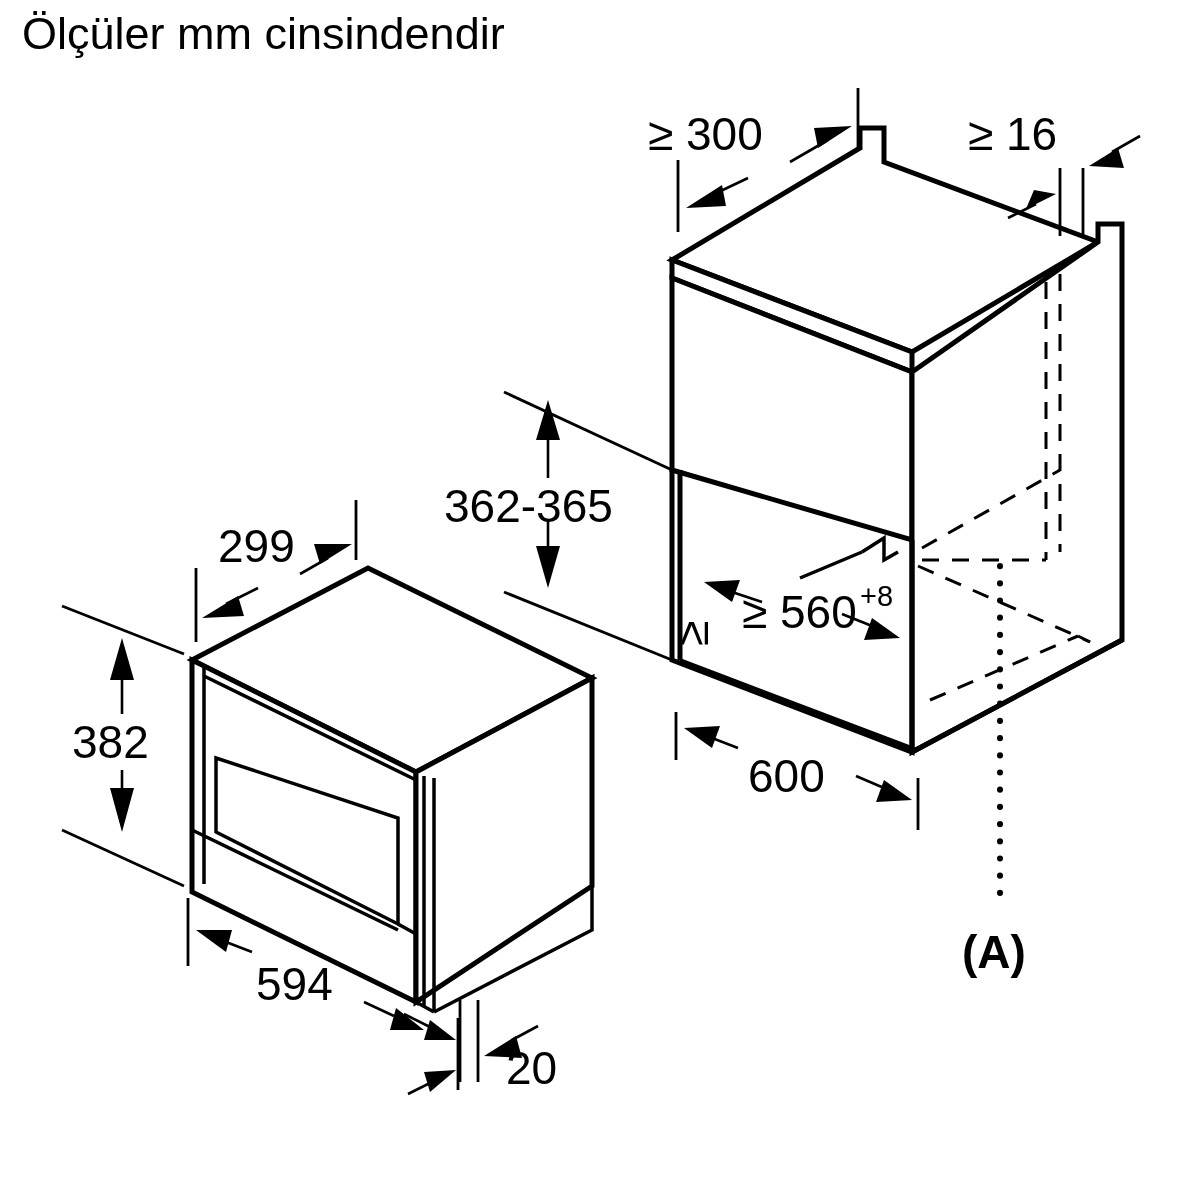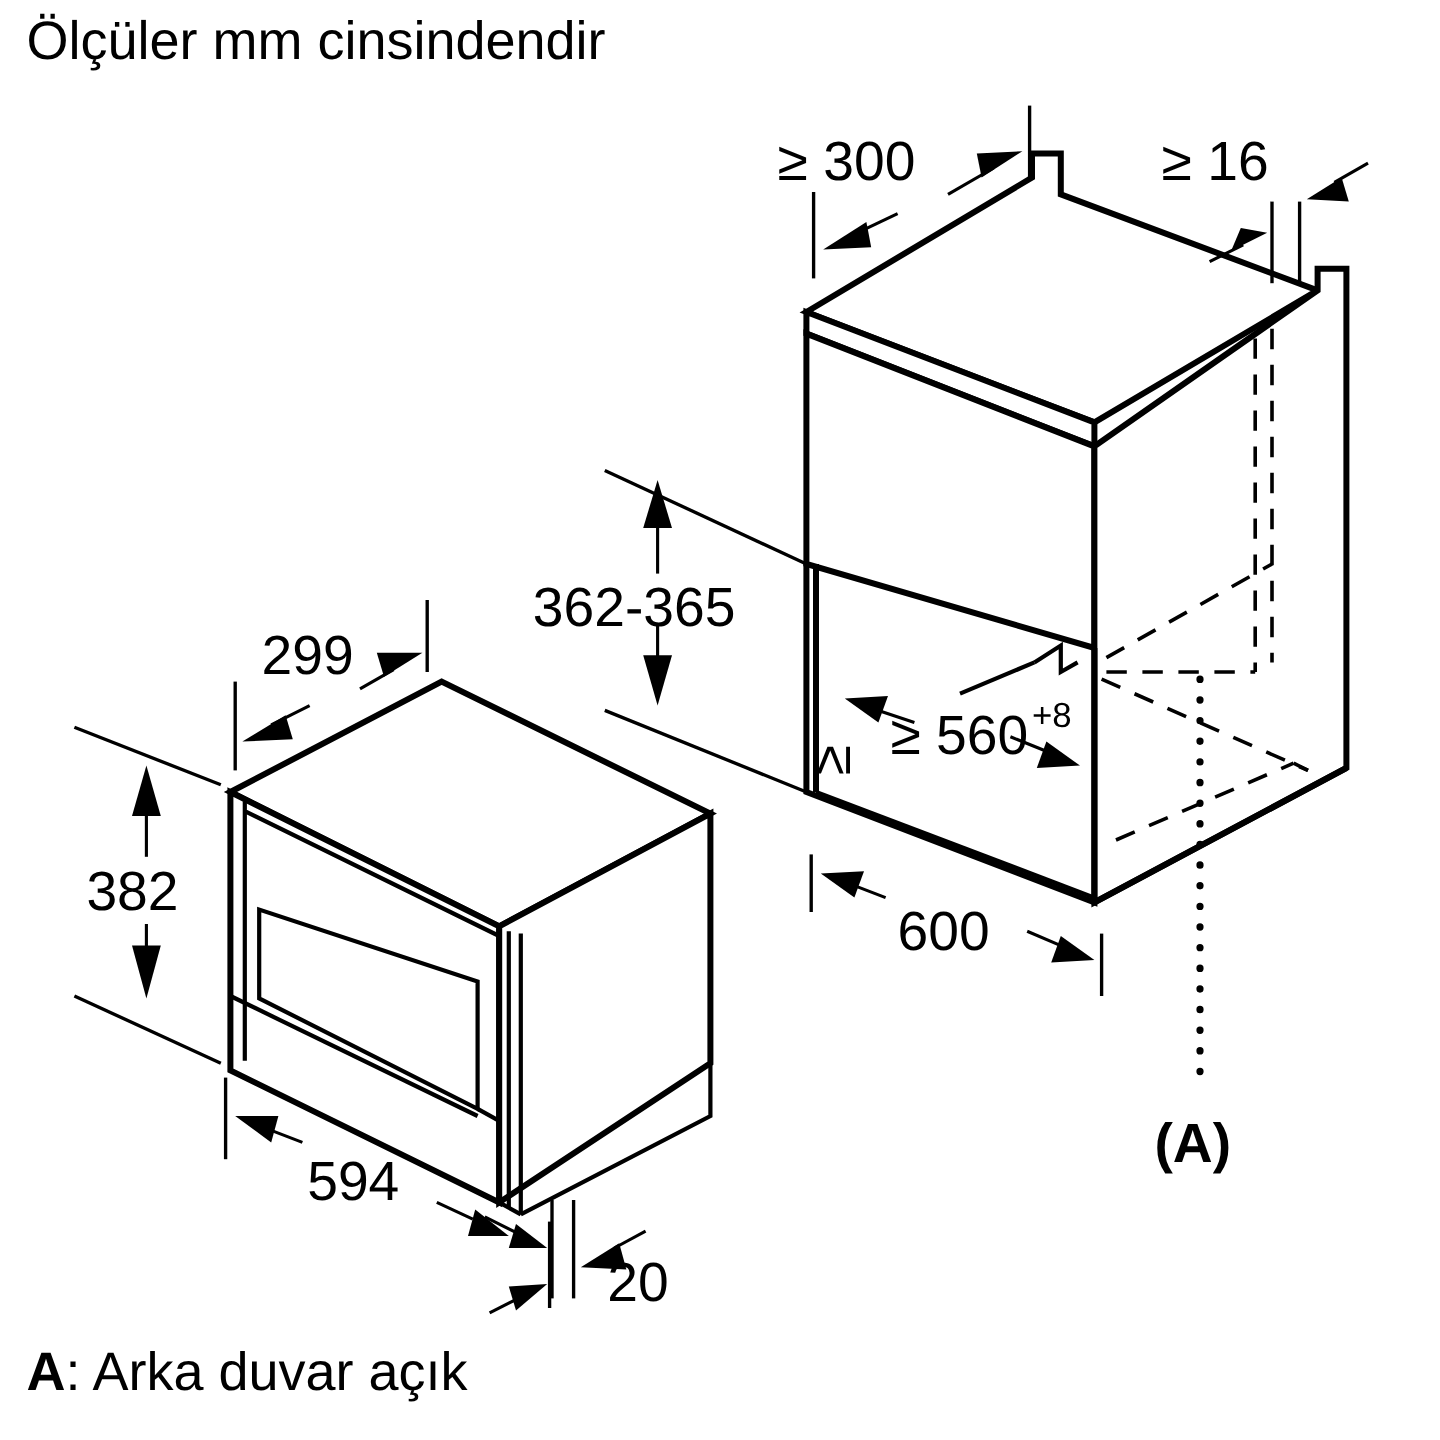--- a/index.html
+++ b/index.html
@@ -329,17 +329,14 @@
       <path class="dimline" d="M 408,1094 L 432,1082"></path>
       <path class="arrowfill" d="M 456,1070 L 424,1072 L 430,1092 Z"></path>
 
       <path class="dimline" d="M 538,1026 L 512,1040"></path>
       <path class="arrowfill" d="M 484,1056 L 516,1036 L 522,1058 Z"></path>
       <text class="dim-text" x="506" y="1084">20</text>
     </g>
 
   </svg>
 
-  <div class="caption-text">
-    <b>A</b><span>: </span><span>Arka duvar açık</span>
-  </div>
 
 </div>
 
 </body></html>

